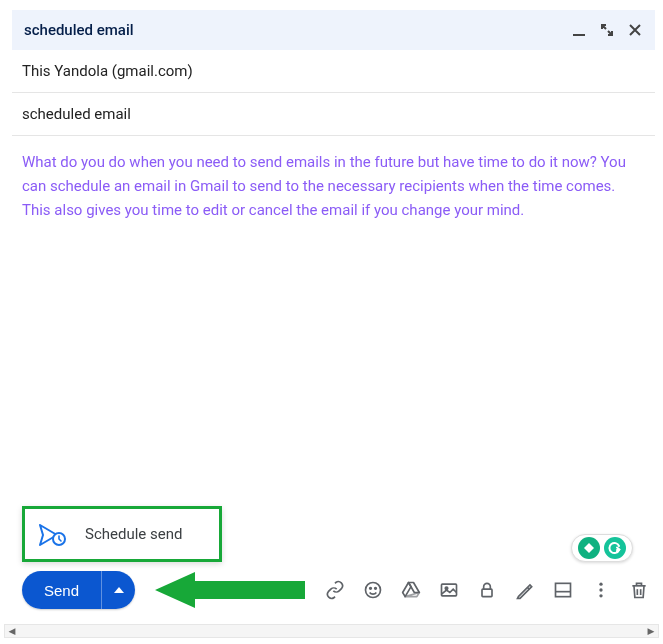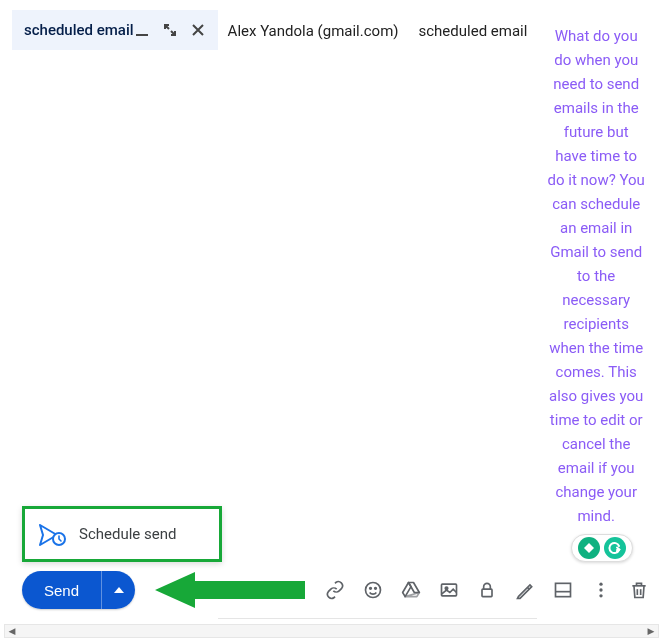--- a/index.html
+++ b/index.html
@@ -11,23 +11,22 @@
     overflow: hidden;
     position: relative;
   }
   .compose-window {
     position: absolute;
     left: 12px;
     top: 10px;
     right: 8px;
     bottom: 25px;
     display: flex;
-    flex-direction: row;
+    flex-direction: column;
     background: #fff;
-    text-align: center;
   }
   .compose-header {
     background: #eef3fc;
     display: flex;
     align-items: center;
     padding: 8px 12px;
     height: 40px;
   }
   .compose-title {
     flex: 1;
@@ -65,21 +64,21 @@
     position: absolute;
     left: 22px;
     bottom: 82px;
     width: 200px;
     height: 56px;
     background: #fff;
     border: 3px solid #17a838;
     display: flex;
     align-items: center;
     padding: 0 14px;
-    gap: 14px;
+    gap: 20px;
     box-shadow: 0 2px 6px rgba(0,0,0,0.15);
   }
   .schedule-icon {
     width: 26px;
     height: 20px;
   }
   .schedule-label {
     font-size: 15px;
     color: #3c4043;
   }
@@ -208,21 +207,21 @@
         </svg>
       </div>
       <div class="header-icon">
         <svg width="14" height="14" viewBox="0 0 14 14" stroke="#444" stroke-width="2">
             <path d="M2 2 L12 12 M12 2 L2 12"></path>
           </svg>
       </div>
     </div>
   </div>
 
-  <div class="field-row">Alex Yandola (gmail.com)</div>
+  <div class="field-row">This Yandola (gmail.com)</div>
   <div class="field-row">scheduled email</div>
   <div class="body-area">What do you do when you need to send emails in the future but have time to do it now? You can schedule an email in Gmail to send to the necessary recipients when the time comes. This also gives you time to edit or cancel the email if you change your mind.</div>
 
 </div>
 
 <div class="schedule-popup">
   <span class="schedule-icon">
     <svg width="28" height="22" viewBox="0 0 28 22">
       <path d="M1 1 L18 11 L1 21 L4 11 Z" fill="none" stroke="#1a73e8" stroke-width="2" stroke-linejoin="round"></path>
       <circle cx="20" cy="15" r="6" fill="#fff" stroke="#1a73e8" stroke-width="2"></circle>

